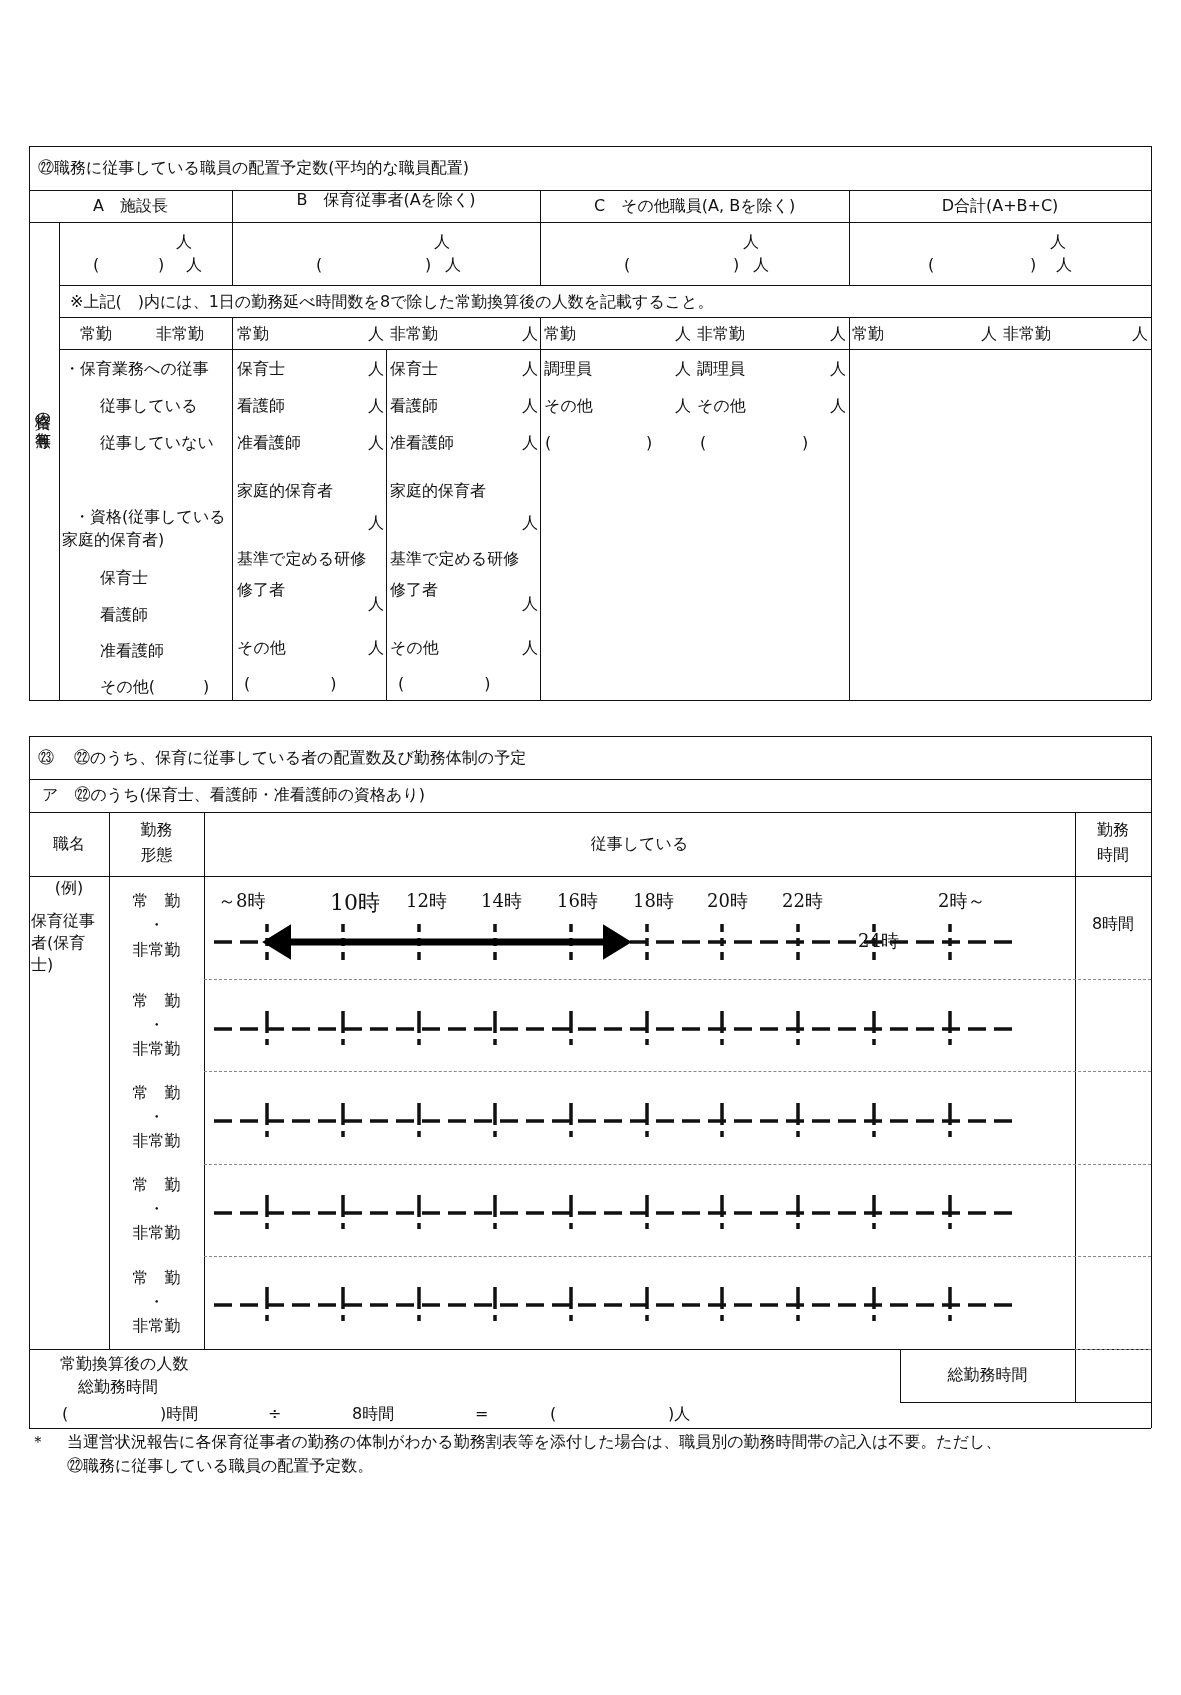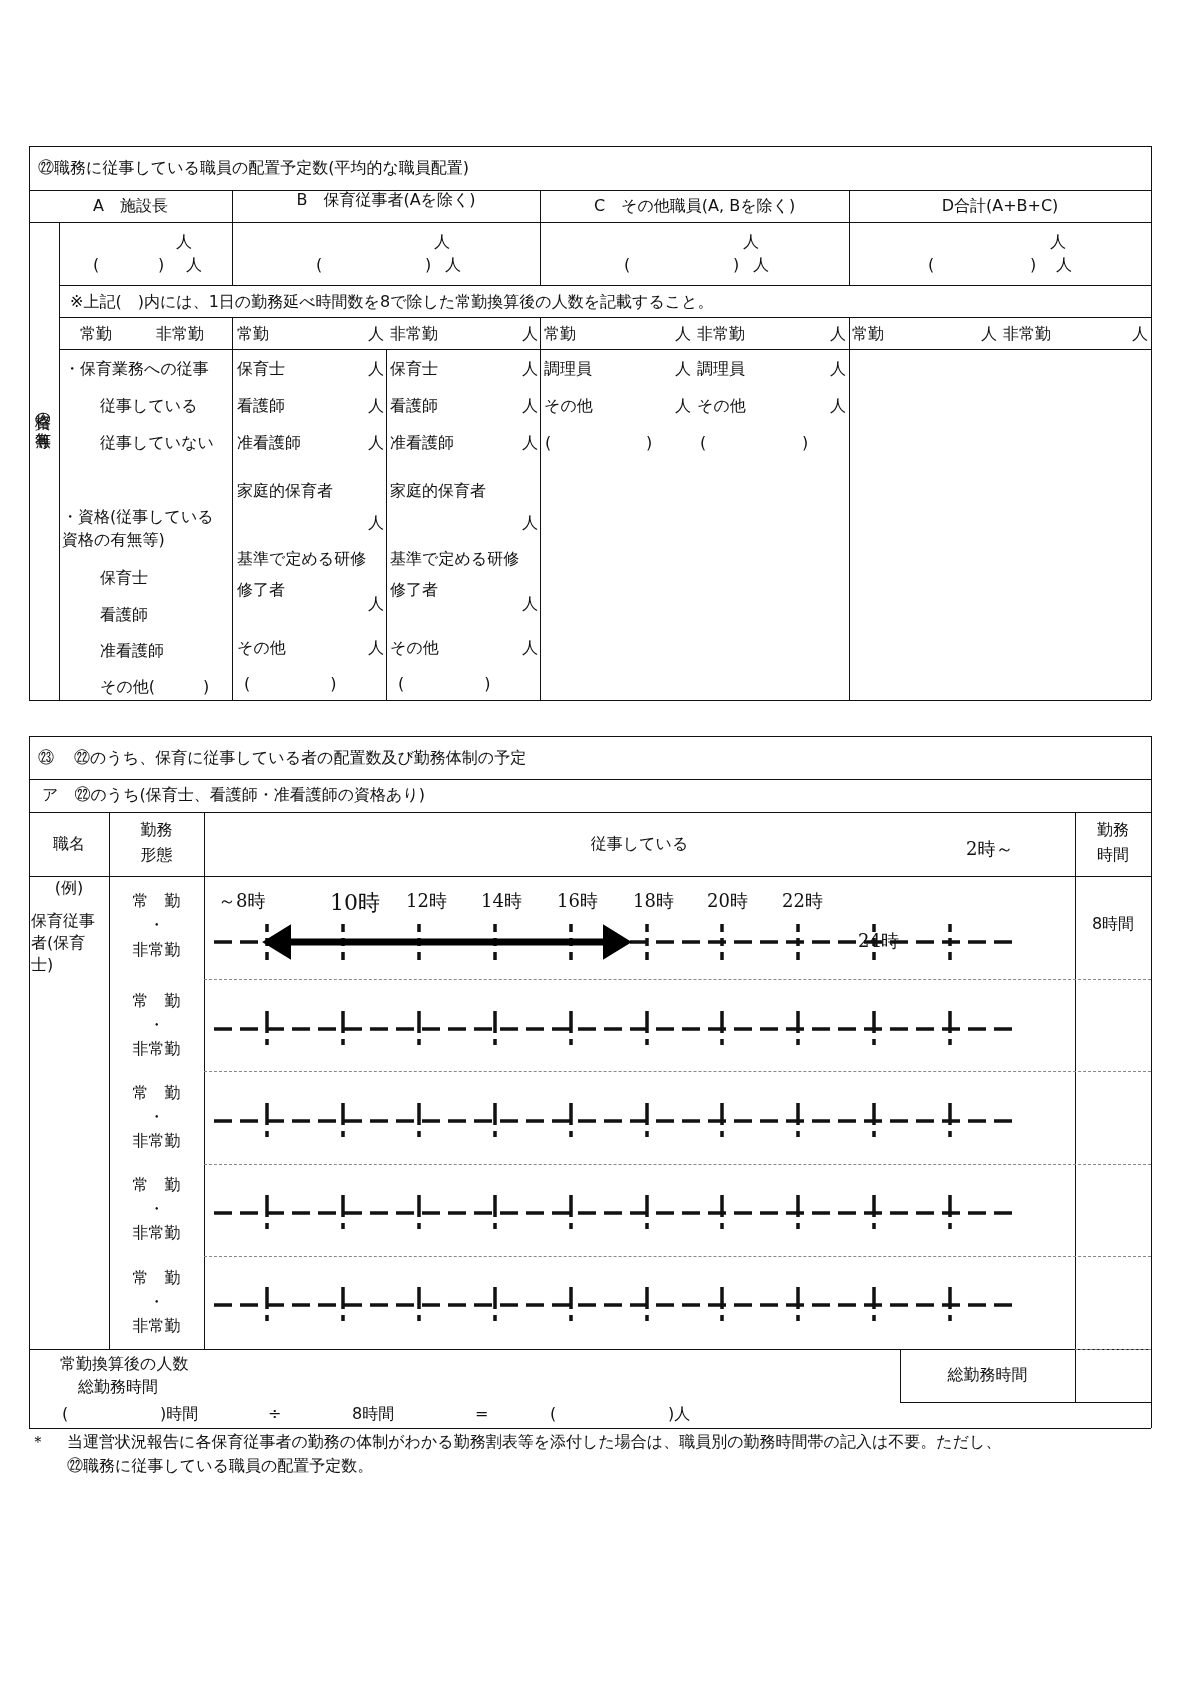--- a/index.html
+++ b/index.html
@@ -80,22 +80,22 @@
   <span class="t" style="left:852px;top:326px;">常勤</span>
   <span class="t" style="left:981px;top:326px;">人</span>
   <span class="t" style="left:1003px;top:326px;">非常勤</span>
   <span class="t" style="left:1132px;top:326px;">人</span>
 
   <span class="vert" style="left:35px;top:402px;">資格の有無等</span>
 
   <span class="t" style="left:64px;top:361px;">・保育業務への従事</span>
   <span class="t" style="left:100px;top:398px;text-align:right;">従事している</span>
   <span class="t" style="left:100px;top:435px;">従事していない</span>
-  <span class="t" style="left:62px;top:509px;">・資格(従事している</span>
-  <span class="t" style="left:62px;top:532px;">資格の有無等)</span>
+  <span class="t" style="left:74px;top:509px;">・資格(従事している</span>
+  <span class="t" style="left:62px;top:532px;">家庭的保育者)</span>
   <span class="t" style="left:100px;top:570px;">保育士</span>
   <span class="t" style="left:100px;top:607px;">看護師</span>
   <span class="t" style="left:100px;top:643px;">准看護師</span>
   <span class="t" style="left:100px;top:679px;">その他(　　　)</span>
 
   <span class="t" style="left:237px;top:361px;">保育士</span>
   <span class="t" style="left:368px;top:361px;">人</span>
   <span class="t" style="left:237px;top:398px;">看護師</span>
   <span class="t" style="left:368px;top:398px;">人</span>
   <span class="t" style="left:237px;top:435px;">准看護師</span>
@@ -205,21 +205,21 @@
   <div>
     <span class="t" style="left:218px;top:892px;font-family:'DejaVu Serif',serif;font-size:18px;">～8時</span>
     <span class="t" style="left:330px;top:892px;font-family:'DejaVu Serif',serif;font-size:22px;">10時</span>
     <span class="t" style="left:406px;top:892px;font-family:'DejaVu Serif',serif;font-size:18px;">12時</span>
     <span class="t" style="left:481px;top:892px;font-family:'DejaVu Serif',serif;font-size:18px;">14時</span>
     <span class="t" style="left:557px;top:892px;font-family:'DejaVu Serif',serif;font-size:18px;">16時</span>
     <span class="t" style="left:633px;top:892px;font-family:'DejaVu Serif',serif;font-size:18px;">18時</span>
     <span class="t" style="left:707px;top:892px;font-family:'DejaVu Serif',serif;font-size:18px;">20時</span>
     <span class="t" style="left:782px;top:892px;font-family:'DejaVu Serif',serif;font-size:18px;">22時</span>
     <span class="t" style="left:858px;top:892px;font-family:'DejaVu Serif',serif;font-size:18px;margin-top:40px;">24時</span>
-    <span class="t" style="left:938px;top:840px;font-family:'DejaVu Serif',serif;font-size:18px;margin-left:28px;">2時～</span>
+    <span class="t" style="left:938px;top:892px;font-family:'DejaVu Serif',serif;font-size:18px;">2時～</span>
   </div>
 
   <div class="timeline" style="top:912px;">
     <svg viewBox="0 0 820 60" preserveAspectRatio="none">
       <g stroke="#111" stroke-width="3.5" fill="none">
         <path d="M2 30 H808" stroke-dasharray="18 8"></path>
         <path d="M55 12 V50 M131 12 V50 M207 12 V50 M283 12 V50 M359 12 V50 M435 12 V50 M510 12 V50 M586 12 V50 M662 12 V50 M738 12 V50" stroke-dasharray="8 6"></path>
       </g>
       <g stroke="#000" stroke-width="7" fill="#000">
         <path d="M70 30 H400"></path>

